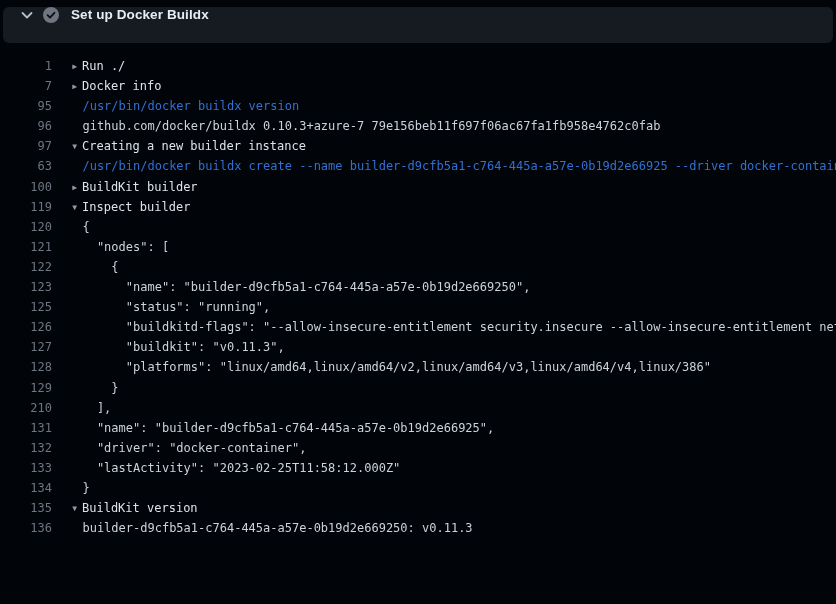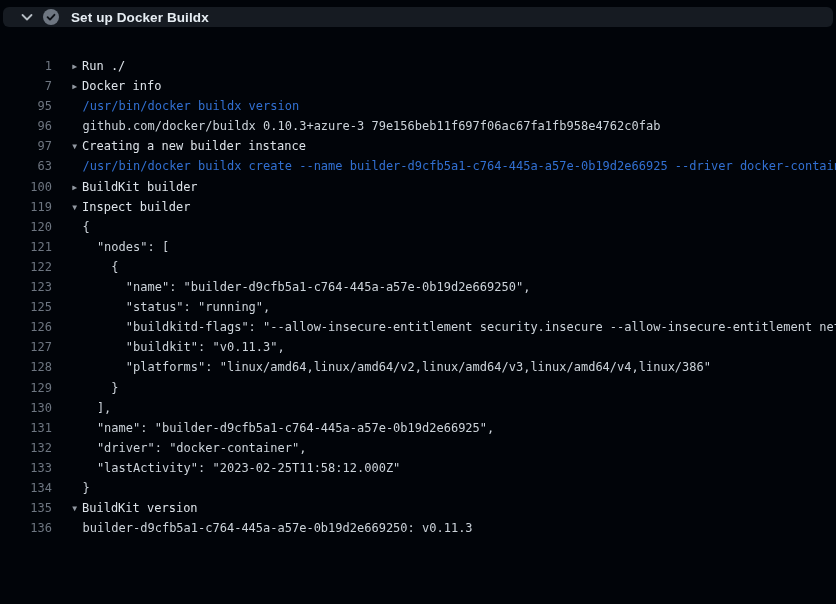--- a/index.html
+++ b/index.html
@@ -4,24 +4,24 @@
 <style>
   html,body { margin:0; padding:0; }
   body {
     width:836px; height:604px;
     background: var(--page-bg, #010409);
     overflow:hidden;
     font-family:"Liberation Sans","DejaVu Sans",sans-serif;
     position:relative;
   }
   .step-header {
-    position:absolute; top:7px; left:3px; right:3px; height:20px;
+    position:absolute; top:7px; left:3px; right:3px; height:36px;
     background: var(--header-bg, #161b22);
     border-radius:6px;
-    display:flex; align-items:center;
+    display:flex; align-items:flex-start;
     padding:0 0 0 16px; box-sizing:border-box;
     cursor:pointer;
   }
   .chev { width:16px; height:16px; flex:none; margin-right:8px; display:block; }
   .status-ico { width:16px; height:16px; flex:none; margin-right:12px; display:block; }
   .step-title {
     color: var(--title-text, #e6edf3);
     font-size:13.5px; font-weight:600; letter-spacing:0.1px;
   }
   .log {
@@ -57,34 +57,34 @@
     <circle cx="8" cy="8" r="8" fill="#6e7681"></circle>
     <path d="M4.6 8.2 L7 10.6 L11.4 5.8" fill="none" stroke="#0d1117" stroke-width="1.9" stroke-linecap="round" stroke-linejoin="round"></path>
   </svg>
   <span class="step-title">Set up Docker Buildx</span>
 </div>
 
 <div class="log">
     <div class="row group"><span class="num">1</span><span class="txt"><span class="arrow">▶</span><span>Run ./</span></span></div>
     <div class="row group"><span class="num">7</span><span class="txt"><span class="arrow">▶</span><span>Docker info</span></span></div>
     <div class="row command"><span class="num">95</span><span class="txt">  /usr/bin/docker buildx version</span></div>
-    <div class="row output"><span class="num">96</span><span class="txt">  github.com/docker/buildx 0.10.3+azure-3 79e156beb11f697f06ac67fa1fb958e4762c0fab</span></div>
+    <div class="row output"><span class="num">96</span><span class="txt">  github.com/docker/buildx 0.10.3+azure-7 79e156beb11f697f06ac67fa1fb958e4762c0fab</span></div>
     <div class="row group"><span class="num">97</span><span class="txt"><span class="arrow">▼</span><span>Creating a new builder instance</span></span></div>
     <div class="row command"><span class="num">63</span><span class="txt">  /usr/bin/docker buildx create --name builder-d9cfb5a1-c764-445a-a57e-0b19d2e66925 --driver docker-container</span></div>
     <div class="row group"><span class="num">100</span><span class="txt"><span class="arrow">▶</span><span>BuildKit builder</span></span></div>
     <div class="row group"><span class="num">119</span><span class="txt"><span class="arrow">▼</span><span>Inspect builder</span></span></div>
     <div class="row output"><span class="num">120</span><span class="txt">  {</span></div>
     <div class="row output"><span class="num">121</span><span class="txt">    "nodes": [</span></div>
     <div class="row output"><span class="num">122</span><span class="txt">      {</span></div>
     <div class="row output"><span class="num">123</span><span class="txt">        "name": "builder-d9cfb5a1-c764-445a-a57e-0b19d2e669250",</span></div>
     <div class="row output"><span class="num">125</span><span class="txt">        "status": "running",</span></div>
     <div class="row output"><span class="num">126</span><span class="txt">        "buildkitd-flags": "--allow-insecure-entitlement security.insecure --allow-insecure-entitlement network.host",</span></div>
     <div class="row output"><span class="num">127</span><span class="txt">        "buildkit": "v0.11.3",</span></div>
     <div class="row output"><span class="num">128</span><span class="txt">        "platforms": "linux/amd64,linux/amd64/v2,linux/amd64/v3,linux/amd64/v4,linux/386"</span></div>
     <div class="row output"><span class="num">129</span><span class="txt">      }</span></div>
-    <div class="row output"><span class="num">130</span><span class="txt">    ],</span></div>
+    <div class="row output"><span class="num">210</span><span class="txt">    ],</span></div>
     <div class="row output"><span class="num">131</span><span class="txt">    "name": "builder-d9cfb5a1-c764-445a-a57e-0b19d2e66925",</span></div>
     <div class="row output"><span class="num">132</span><span class="txt">    "driver": "docker-container",</span></div>
     <div class="row output"><span class="num">133</span><span class="txt">    "lastActivity": "2023-02-25T11:58:12.000Z"</span></div>
     <div class="row output"><span class="num">134</span><span class="txt">  }</span></div>
     <div class="row group"><span class="num">135</span><span class="txt"><span class="arrow">▼</span><span>BuildKit version</span></span></div>
     <div class="row output"><span class="num">136</span><span class="txt">  builder-d9cfb5a1-c764-445a-a57e-0b19d2e669250: v0.11.3</span></div>
   </div>
 
 </body></html>

